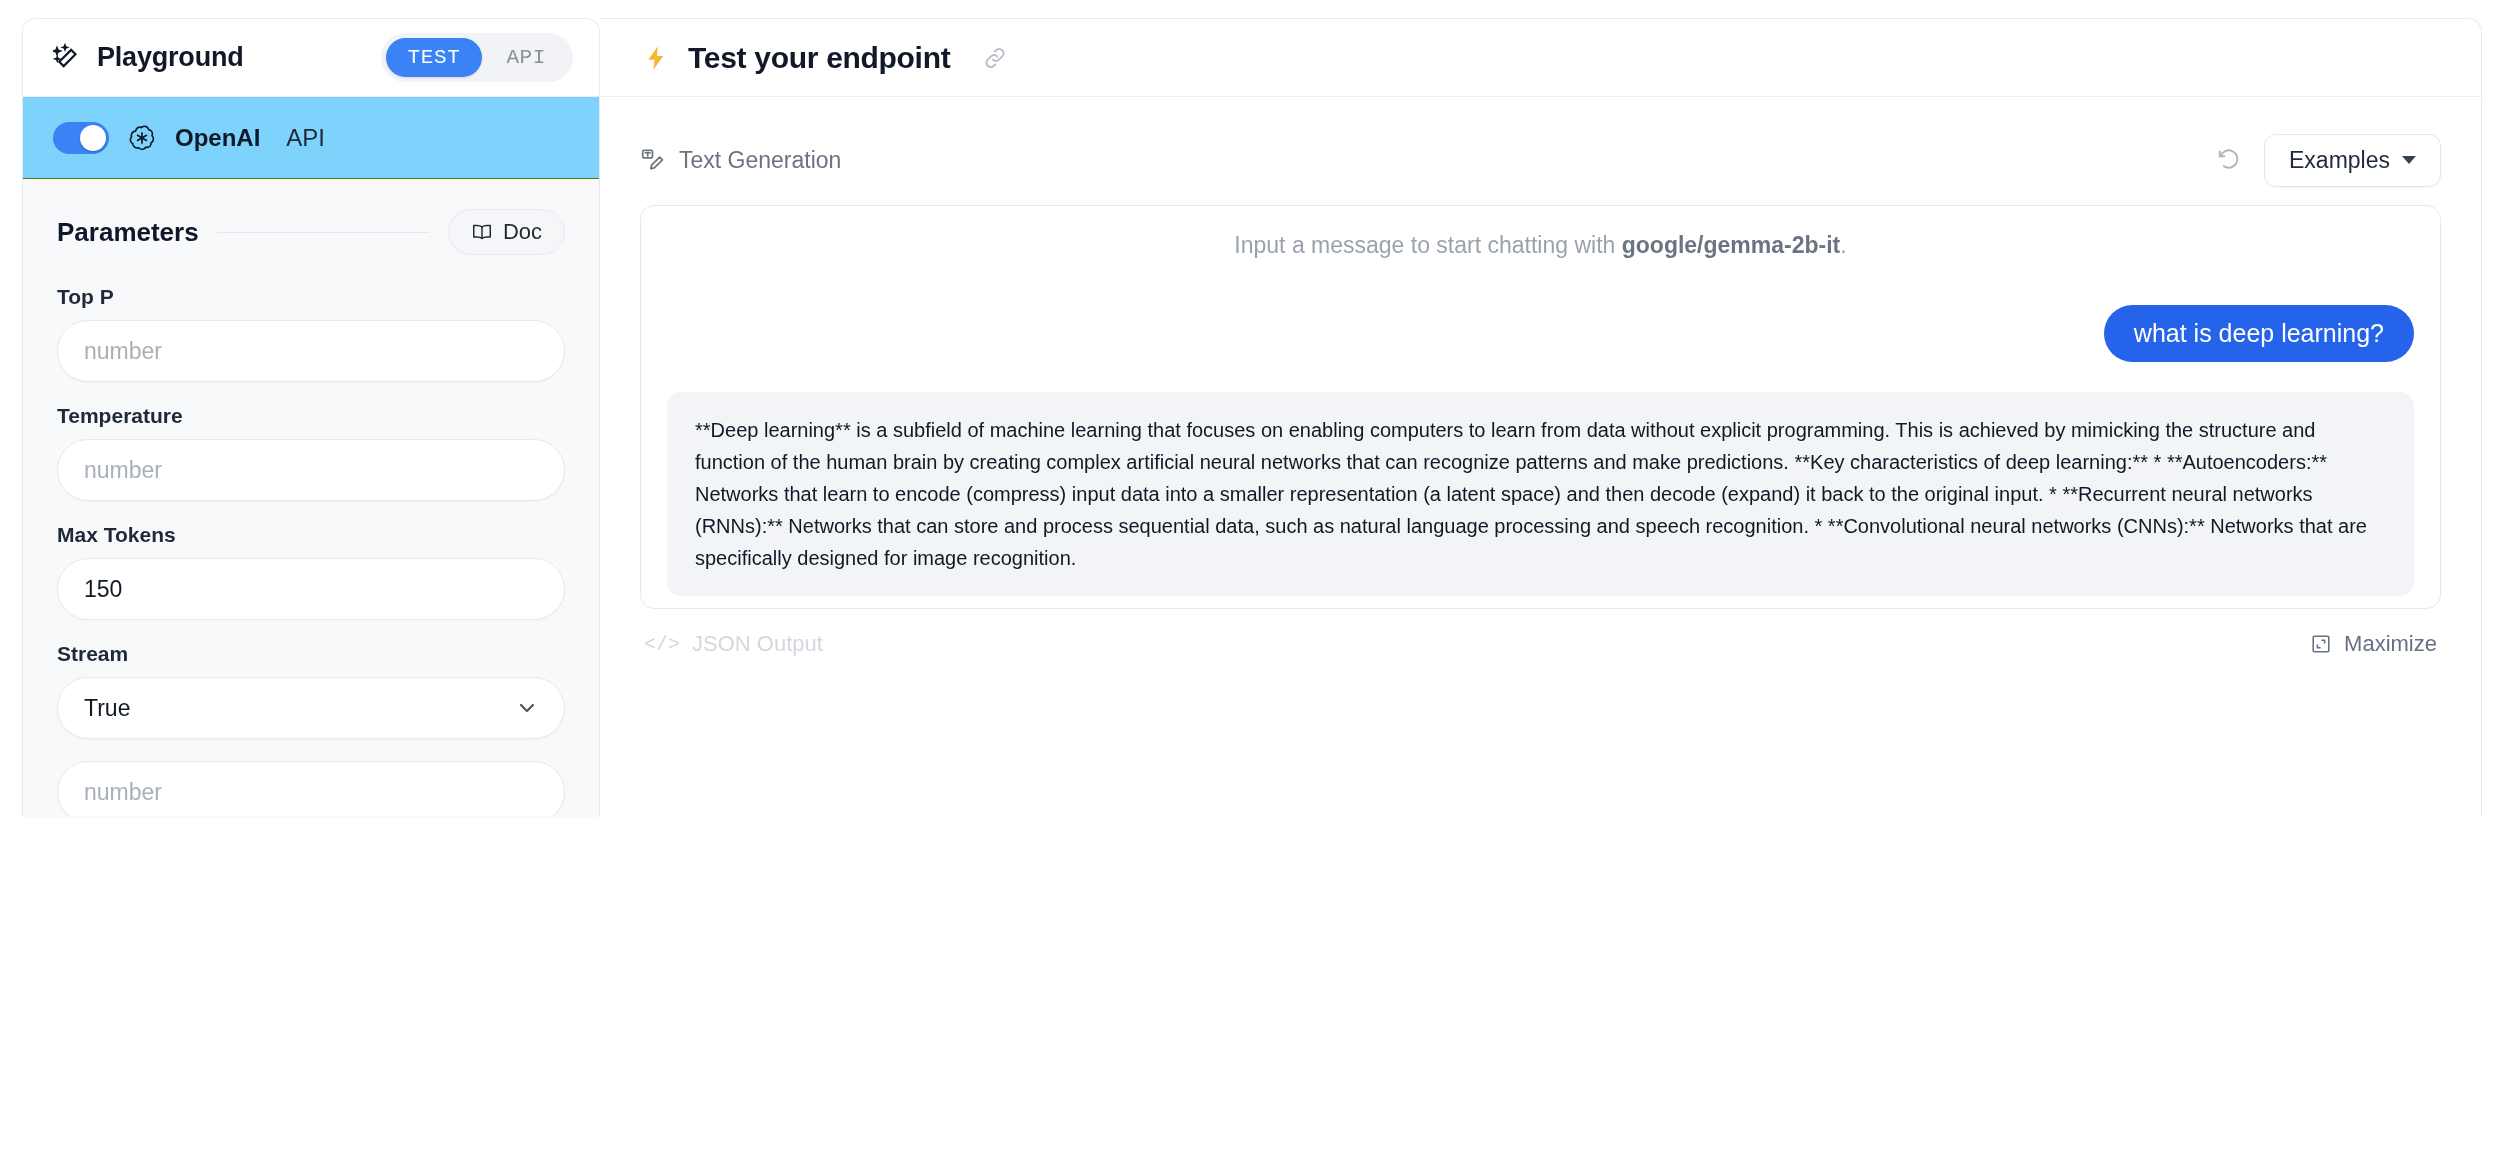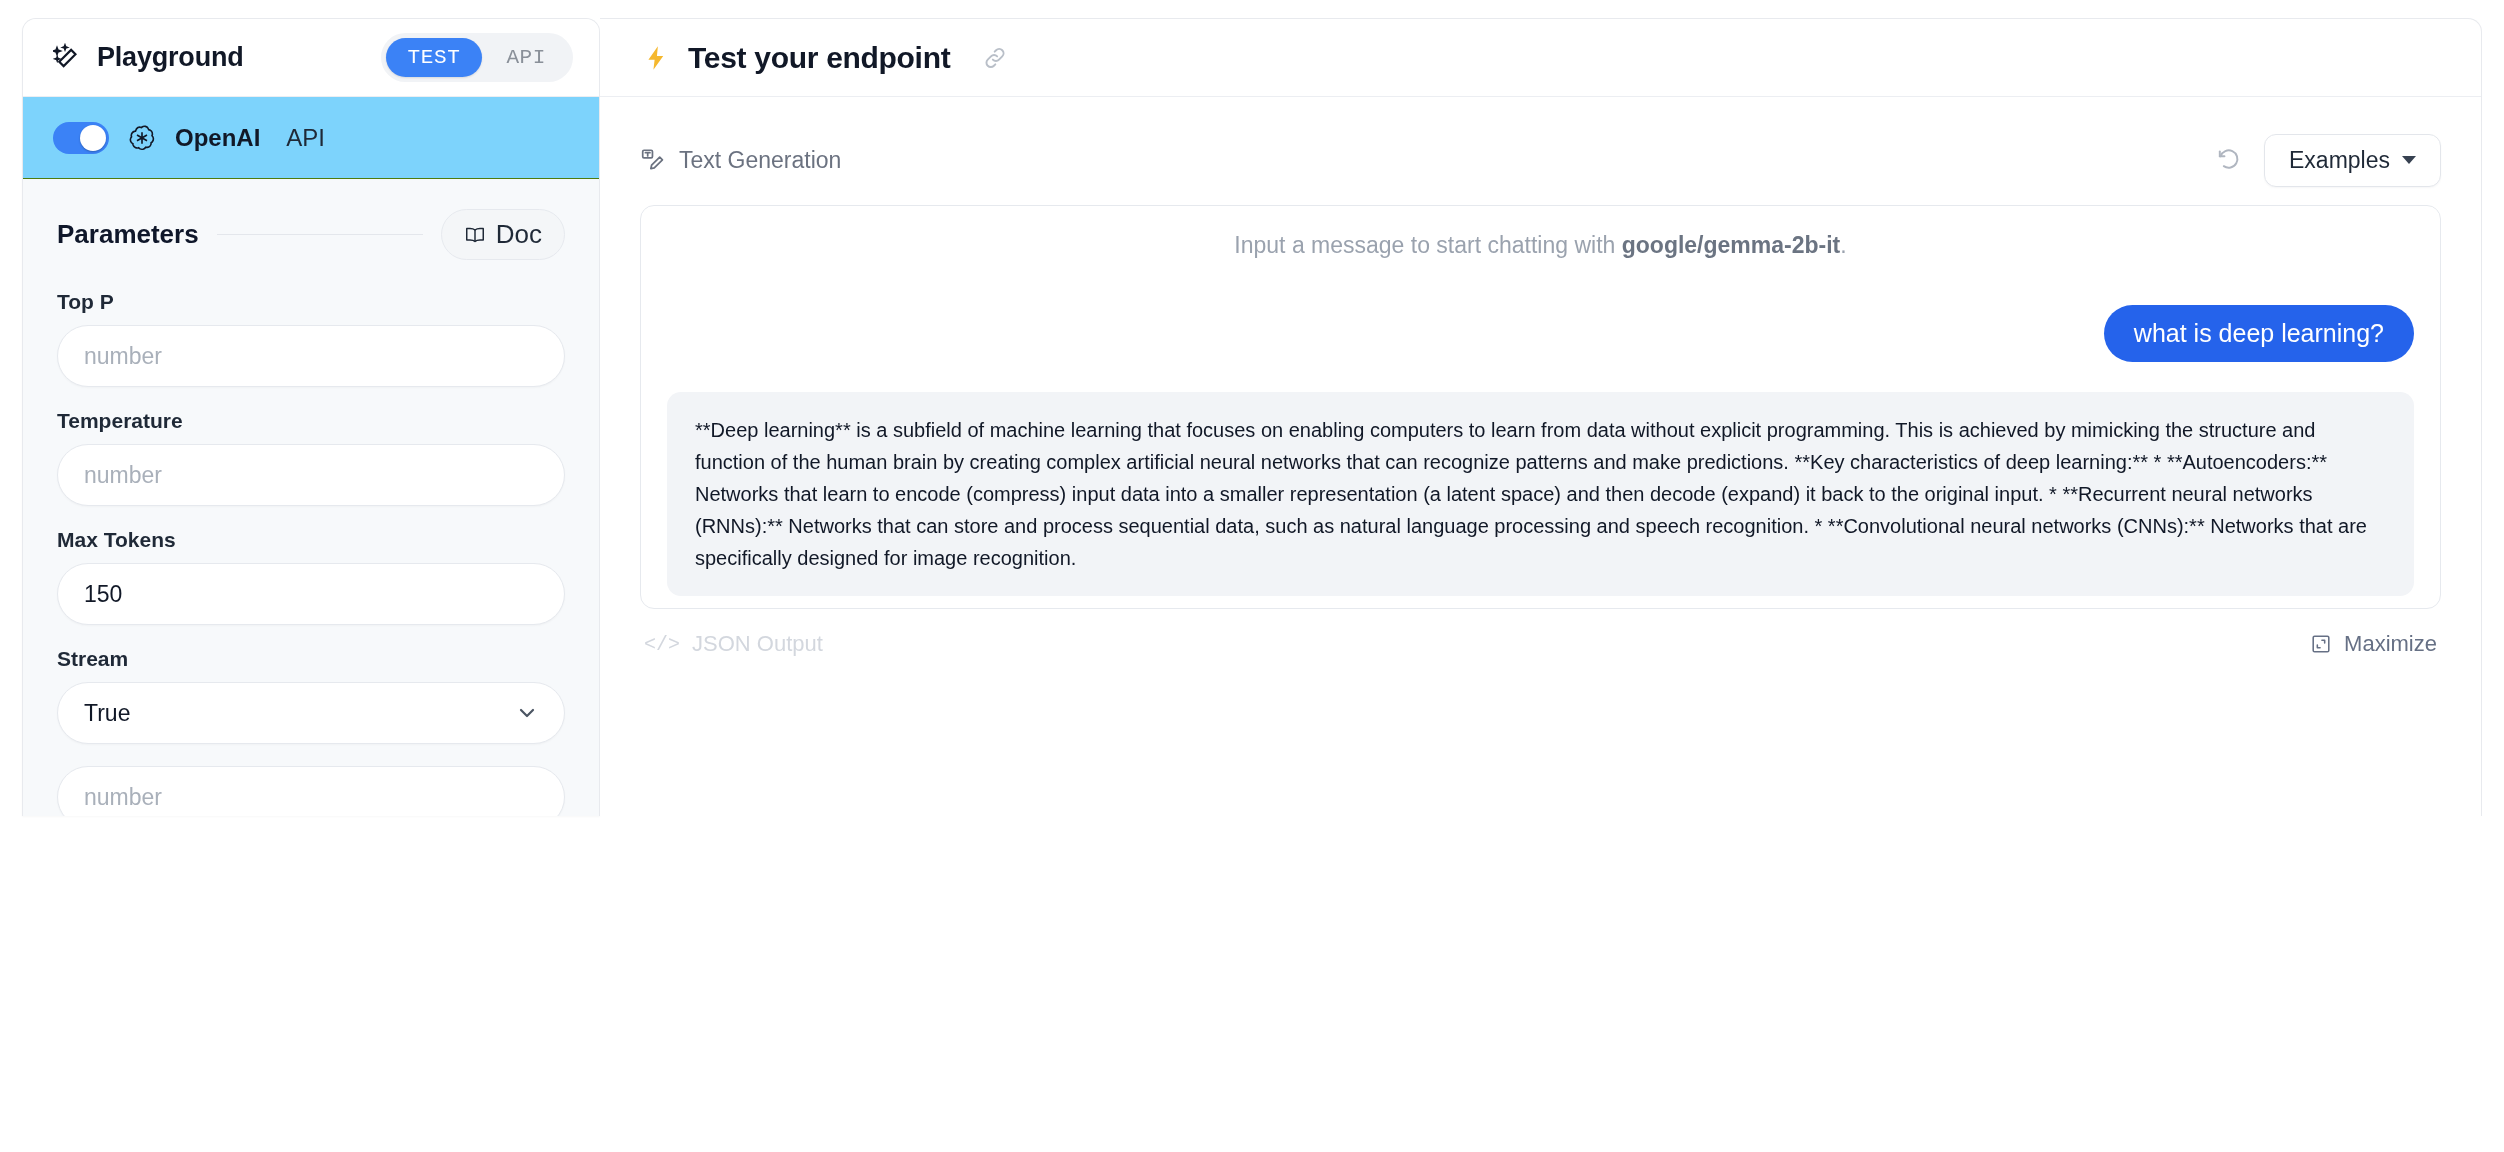--- a/index.html
+++ b/index.html
@@ -134,21 +134,21 @@
     background: #e4e7ec;
   }
   .doc-btn {
     display: flex;
     align-items: center;
     gap: 10px;
     background: #f4f6f8;
     border: 1px solid #e6e9ee;
     border-radius: 999px;
     padding: 9px 22px;
-    font-size: 26px;
+    font-size: 22px;
     color: #1f2937;
     white-space: nowrap;
   }
   .doc-btn svg { width: 22px; height: 22px; }
 
   .field { margin-bottom: 22px; }
   .field-label {
     font-size: 21px;
     font-weight: 700;
     color: #1f2937;

